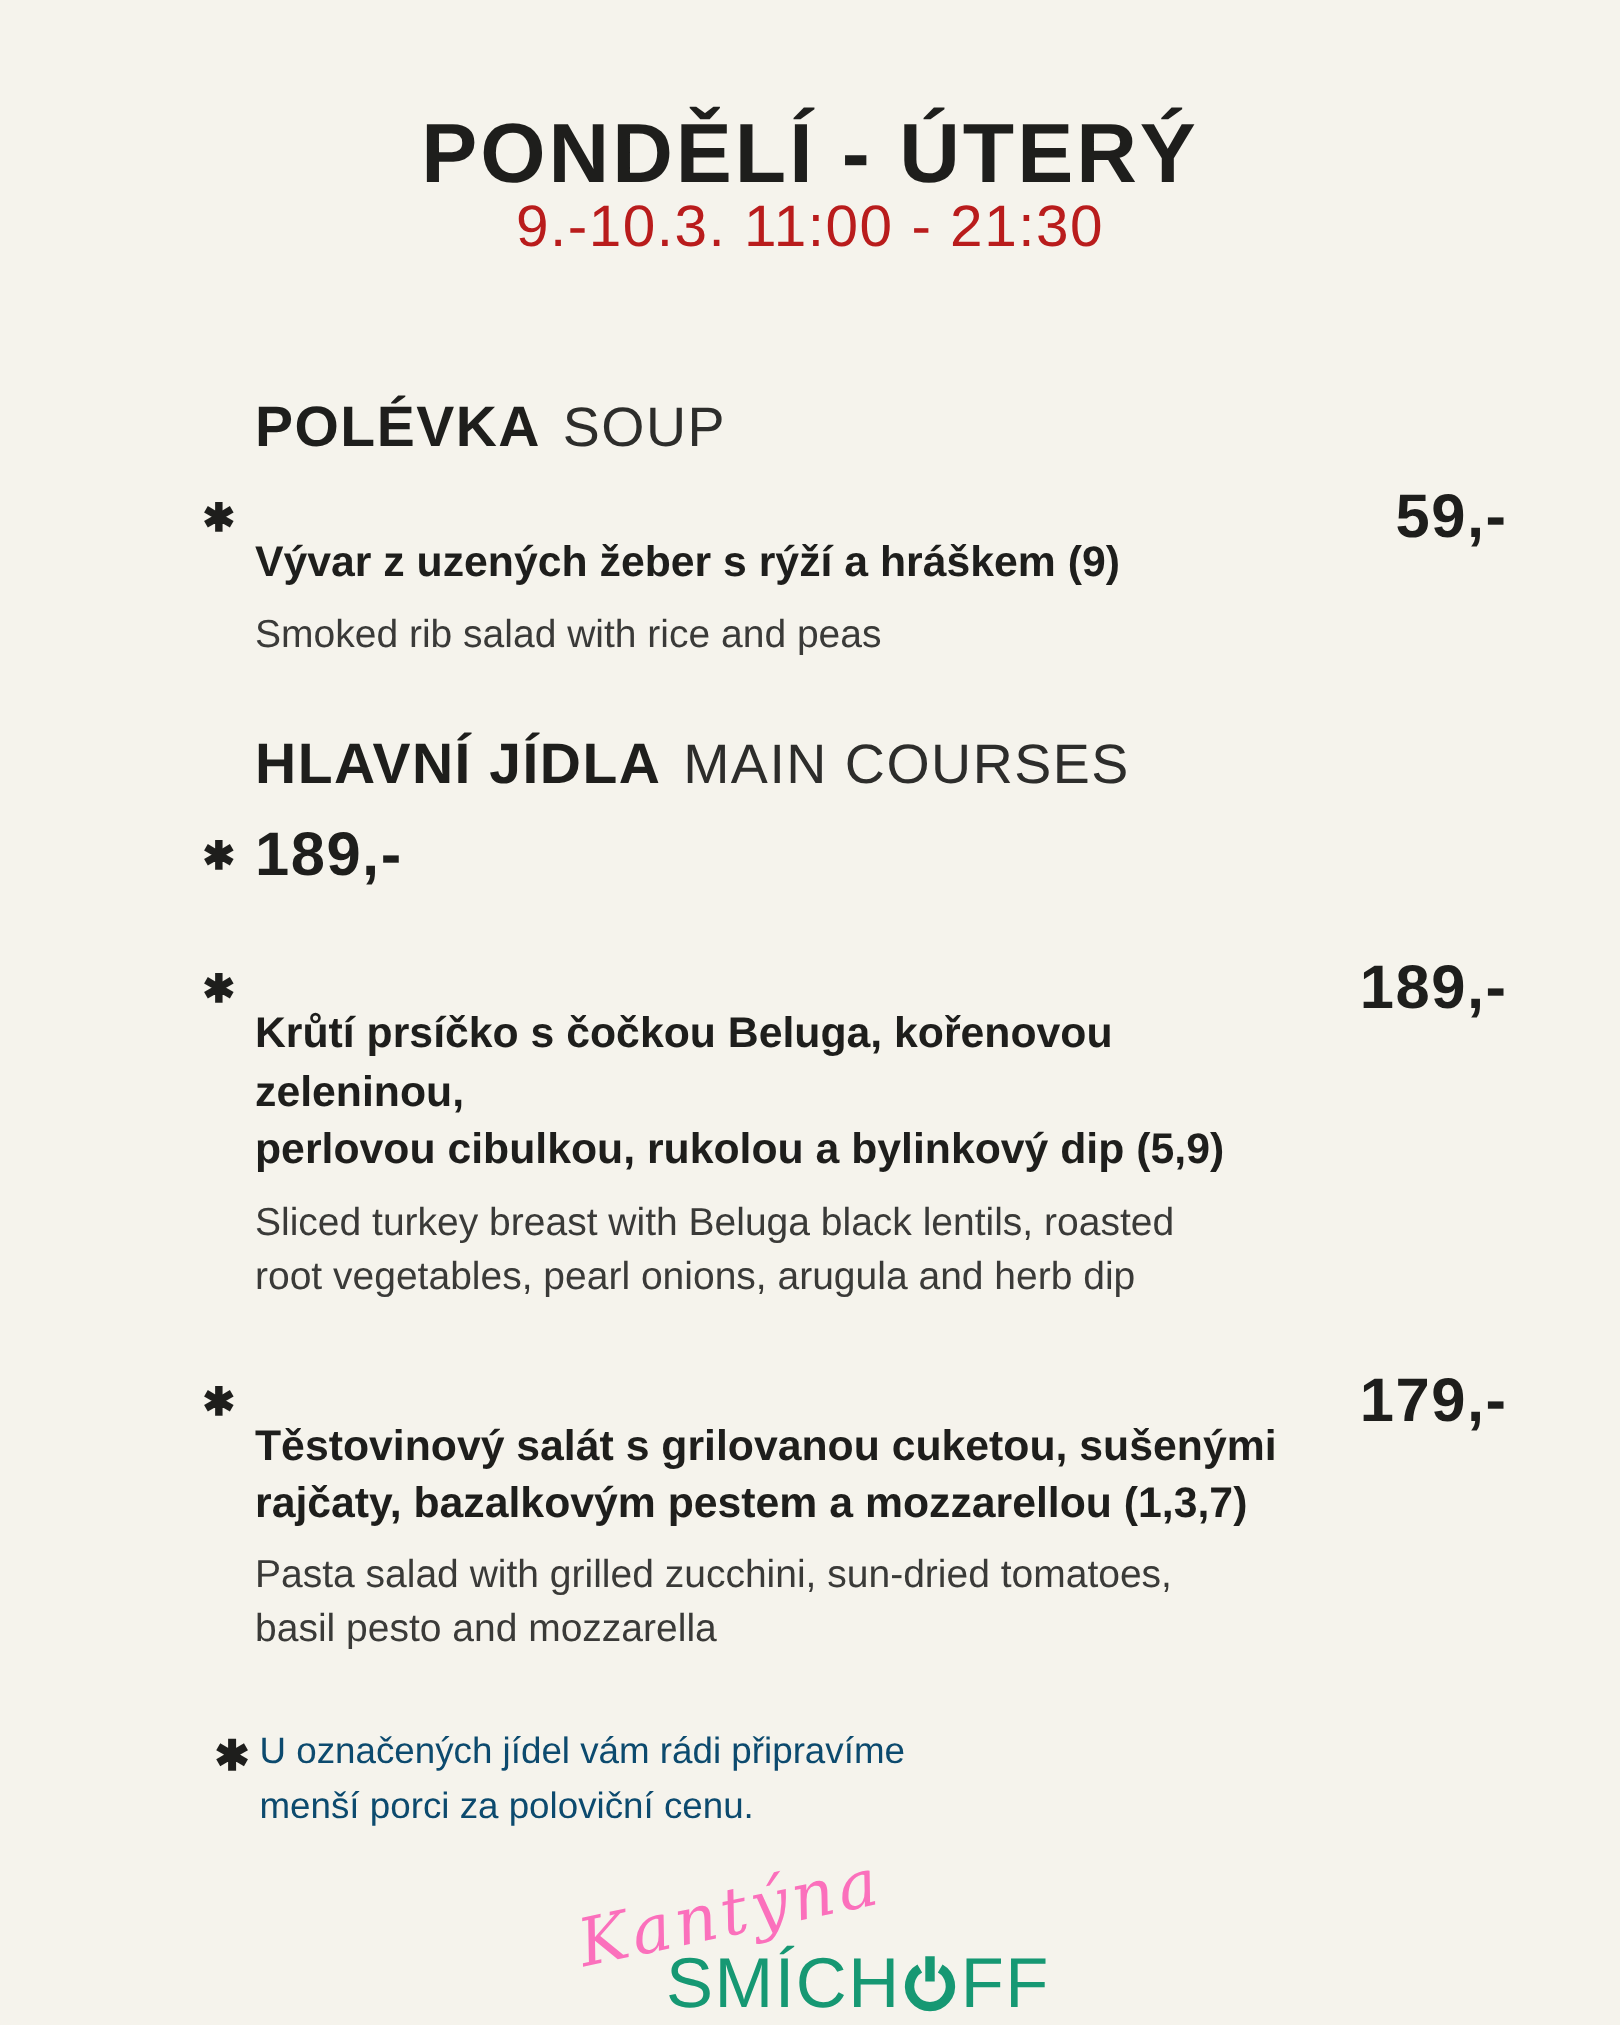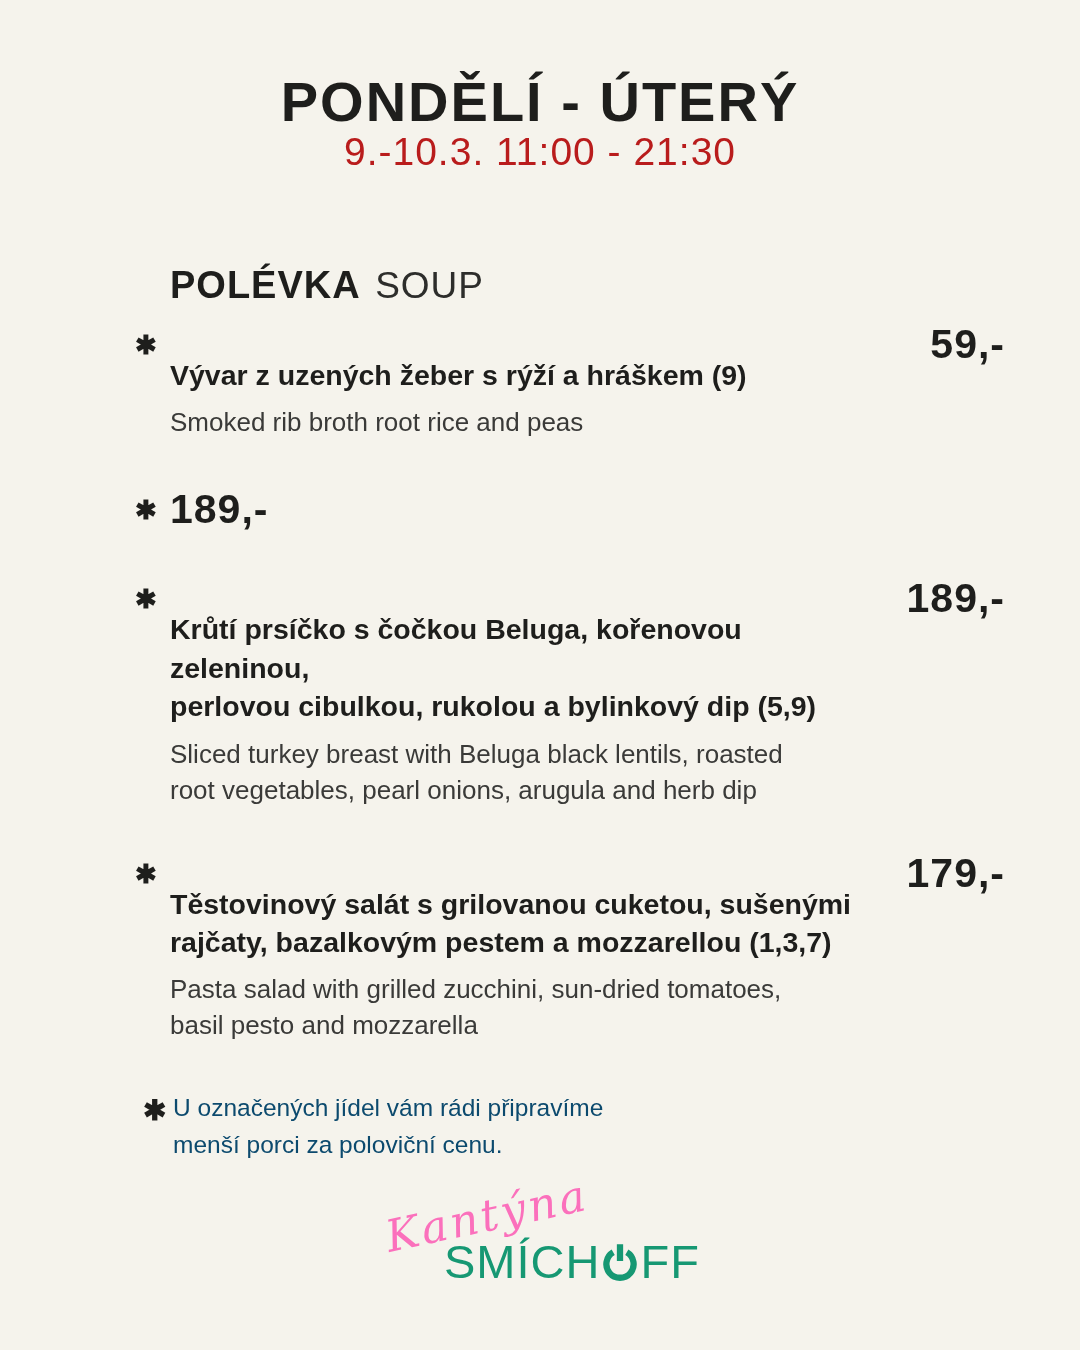--- a/index.html
+++ b/index.html
@@ -158,28 +158,32 @@
     <section class="section-soup">
       <div class="section-heading">
         <span class="heading-cz">POLÉVKA</span>
         <span class="heading-en">SOUP</span>
       </div>
       <div class="section-items">
         <div class="menu-item">
           <span class="marker">✱</span>
           <div class="item-text">
             <div class="item-name">Vývar z uzených žeber s rýží a hráškem (9)</div>
-            <div class="item-desc">Smoked rib broth root rice and peas</div>
+            <div class="item-desc">Smoked rib salad with rice and peas</div>
           </div>
           <div class="item-price">59,-</div>
         </div>
       </div>
     </section>
 
     <section class="section-mains">
+      <div class="section-heading">
+        <span class="heading-cz">HLAVNÍ JÍDLA</span>
+        <span class="heading-en">MAIN COURSES</span>
+      </div>
       <div class="section-items">
 
         <div class="menu-item">
           <span class="marker">✱</span>
           <div class="item-price">189,-</div>
         </div>
 
         <div class="menu-item tight">
           <span class="marker">✱</span>
           <div class="item-text">

